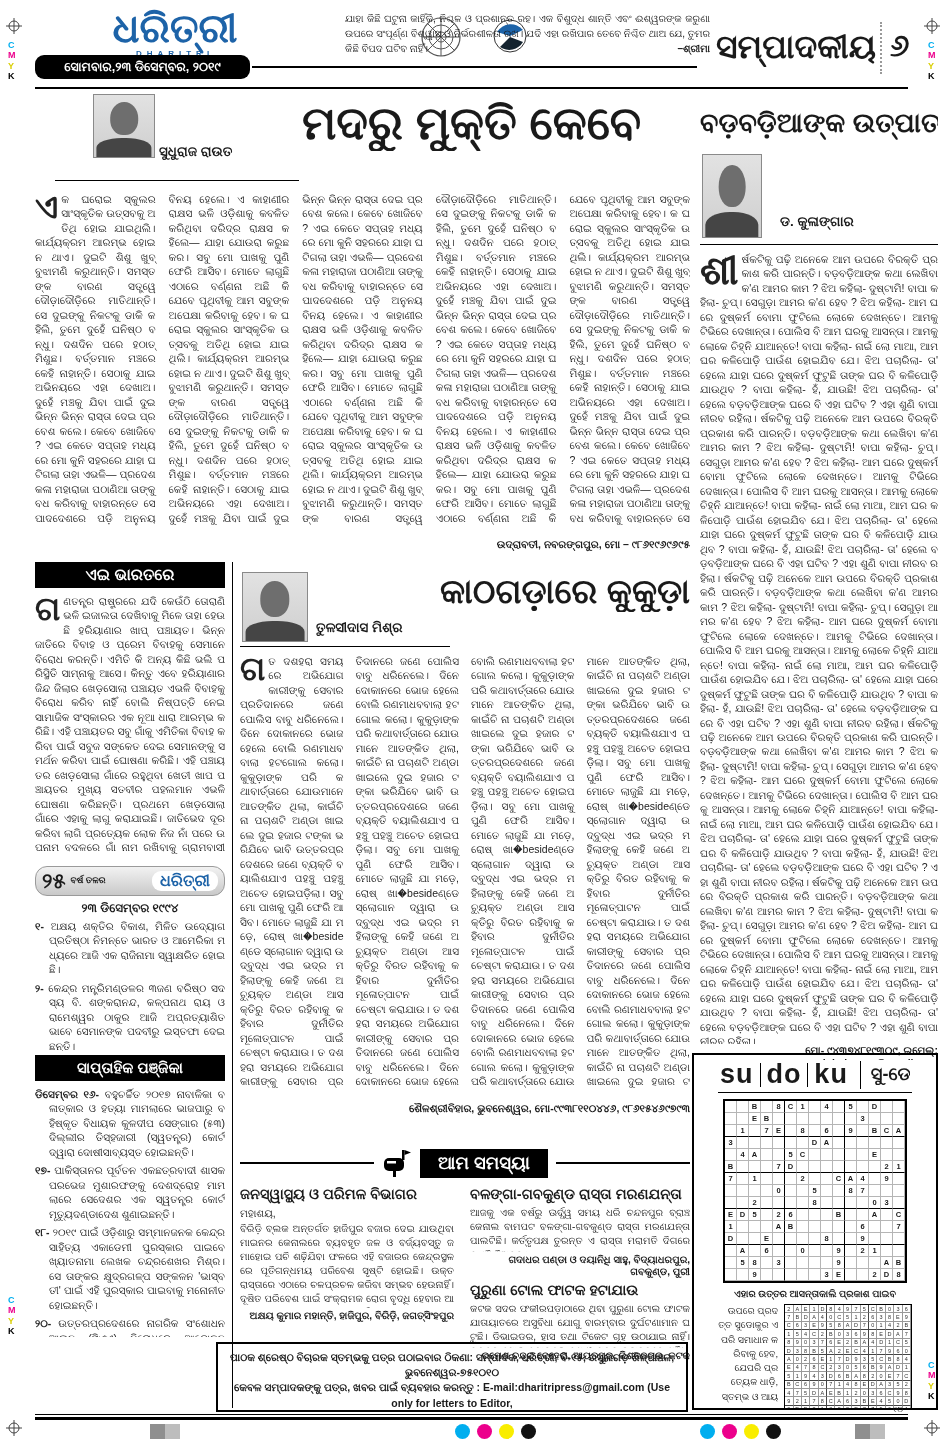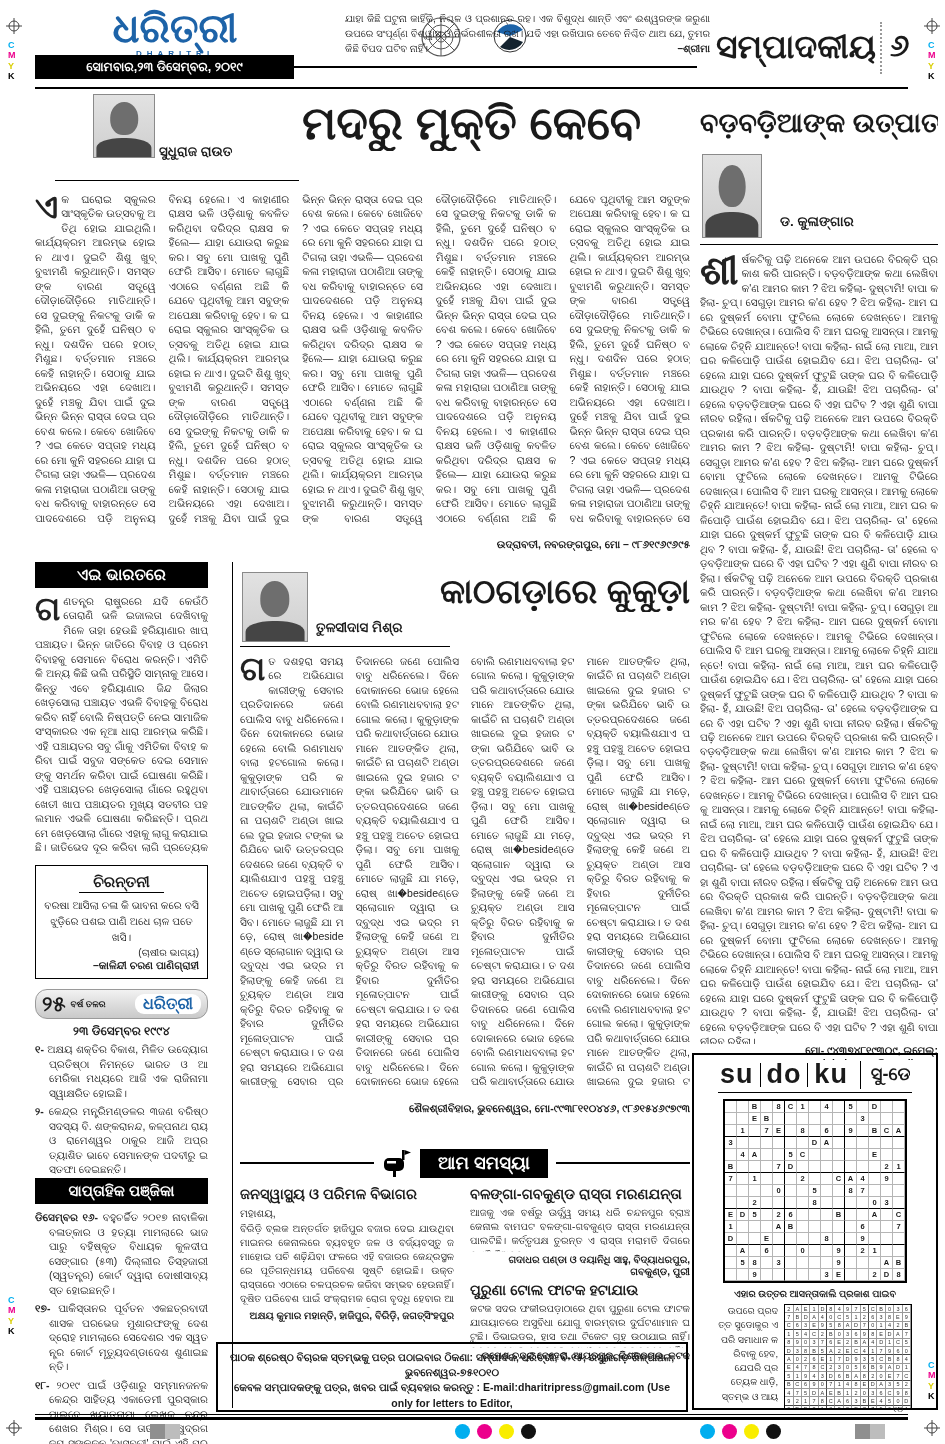--- a/index.html
+++ b/index.html
@@ -44,21 +44,21 @@
   .a-body { column-count:5; column-gap:13px; }
 
   
   .b-title { font-size:27px; font-weight:bold; text-align:center; white-space:nowrap; overflow:hidden; }
 
   
   .c-title { font-size:34px; font-weight:bold; text-align:right; white-space:nowrap; overflow:hidden; }
   .c-body { column-count:4; column-gap:12px; }
 
   
-  .left-rail { border-right:1px solid #000; padding-right:24px; }
+  .left-rail { border-right:1px solid #000; padding-right:7px; }
   .blackbar { background:#000; color:#fff; font-weight:bold; text-align:center;
               padding:4px 2px; overflow:hidden; white-space:nowrap; }
   .chira-box { border:1px solid #000; padding:7px 8px 6px; margin-top:9px; overflow:hidden; }
   .chira-title { text-align:center; font-weight:bold; font-size:15px; }
   .chira-title span { border-bottom:1px solid #000; padding:0 14px 2px; }
   .chira-line { text-align:center; font-size:10.5px; line-height:1.5; }
   .chira-src { text-align:right; font-size:10px; margin-top:2px; }
   .chira-attr { text-align:right; font-size:10.5px; font-weight:bold; }
   .y25-banner { margin-top:10px; background:linear-gradient(#f2f2f2,#c9c9c9);
                 border:1px solid #9a9a9a; border-radius:12px; height:30px;
@@ -178,21 +178,21 @@
         <line x1="0" y1="8" x2="16" y2="8" stroke="#444"></line>
         <line x1="8" y1="0" x2="8" y2="16" stroke="#444"></line>
       </svg>
   </div>
 
   <header>
     <div class="abs" style="left:95px;top:8px;width:160px;">
       <div class="logo-odia">ଧରିତ୍ରୀ</div>
       <div class="logo-latin">DHARITRI</div>
     </div>
-    <div class="abs datebar" style="left:35px;top:55px;width:259px;">ସୋମବାର,୨୩ ଡିସେମ୍ବର, ୨୦୧୯</div>
+    <div class="abs datebar" style="left:35px;top:55px;width:215px;border-radius:9px;">ସୋମବାର,୨୩ ଡିସେମ୍ବର, ୨୦୧୯</div>
     <div class="abs mid-rule" style="left:252px;top:66px;width:445px;"></div>
 
     <div class="abs" style="left:420px;top:16px;">
       <svg width="42" height="42" viewBox="0 0 42 42">
         <circle cx="21" cy="21" r="19" fill="none" stroke="#555" stroke-width="1.2"></circle>
         <circle cx="21" cy="21" r="12" fill="none" stroke="#555" stroke-width="1"></circle>
         <circle cx="21" cy="21" r="5" fill="none" stroke="#555" stroke-width="1"></circle>
         <g stroke="#555" stroke-width="1">
           <line x1="21" y1="2" x2="21" y2="40"></line>
             <line x1="2" y1="21" x2="40" y2="21"></line>
@@ -245,27 +245,20 @@
     </div>
     <div class="tail-line">ମୋ- ୯୪୩୭୪୮୧୯୩୦୯, ଇମେଲ୍: dr.kulangar@gmail.com</div>
   </section>
 
   <aside class="abs left-rail" style="left:35px;top:562px;width:198px;height:846px;">
     <div class="blackbar" style="font-size:16px;">ଏଇ ଭାରତରେ</div>
     <div class="body-text" style="height:262px;margin-top:6px;">
       <span class="dropcap">ଗ</span><span>ଣତନ୍ତ୍ର ରାଷ୍ଟ୍ରରେ ଯଦି କେଉଁଠି ତୋରାଣି ଭଳି ଇଜାଲତା ଦେଖିବାକୁ ମିଳେ ତାହା ହେଉଛି ହରିୟାଣାର ଖାପ୍ ପଞ୍ଚାୟତ। ଭିନ୍ନ ଜାତିରେ ବିବାହ ଓ ପ୍ରେମ ବିବାହକୁ ସେମାନେ ବିରୋଧ କରନ୍ତି। ଏମିତି କି ଅନ୍ୟ କିଛି ଭଲି ପରିସ୍ଥିତି ସାମ୍ନାକୁ ଆସେ। କିନ୍ତୁ ଏବେ ହରିୟାଣାର ଜିନ୍ଦ ଜିଲାର ଖେଡ଼ସୋଲା ପଞ୍ଚାୟତ ଏଭଳି ବିବାହକୁ ବିରୋଧ କରିବ ନାହିଁ ବୋଲି ନିଷ୍ପତ୍ତି ନେଇ ସାମାଜିକ ସଂସ୍କାରର ଏକ ନୂଆ ଧାରା ଆରମ୍ଭ କରିଛି। ଏହି ପଞ୍ଚାୟତର ସବୁ ଗାଁକୁ ଏମିତିକା ବିବାହ କରିବା ପାଇଁ ସବୁଜ ସଙ୍କେତ ଦେଇ ସେମାନଙ୍କୁ ସମର୍ଥନ କରିବା ପାଇଁ ଘୋଷଣା କରିଛି। ଏହି ପଞ୍ଚାୟତର ଖେଡ଼ସୋଲା ଗାଁରେ ରହୁଥିବା ଖେତୀ ଖାପ ପଞ୍ଚାୟତର ମୁଖ୍ୟ ସତବୀର ପହଲମାନ ଏଭଳି ଘୋଷଣା କରିଛନ୍ତି। ପ୍ରଥମେ ଖେଡ଼ସୋଲା ଗାଁରେ ଏହାକୁ ଲାଗୁ କରାଯାଇଛି। ଜାତିଭେଦ ଦୂର କରିବା ଲାଗି ପ୍ରତ୍ୟେକ ଲୋକ ନିଜ ନାଁ ପରେ ଉପନାମ ବଦଳରେ ଗାଁ ନାମ ରଖିବାକୁ ଗ୍ରାମବାସୀ ନିଷ୍ପତ୍ତି ନେଇଛନ୍ତି। ଖେତୀ ଖାପ ପଞ୍ଚାୟତ ଅଧୀନରେ ଥିବା ୨୪ଟି ଗାଁର ଲୋକମାନେ ଏବେ ପ୍ରେମ ବିବାହ ଓ ଭିନ୍ନ ଜାତିର ବିବାହକୁ ବିରୋଧ କରିବେ ନାହିଁ କି ବାହାଘର କରୁଥିବା ଲୋକମାନଙ୍କୁ ତଡ଼ିବାର କୌଣସି କାରଣ ନାହିଁ ବୋଲି ସରଦାର କହିଛନ୍ତି।</span>
     </div>
 
-    <div class="chira-box">
-      <div class="chira-title"><span>ଚିରନ୍ତନୀ</span></div>
-      <div class="chira-line" style="margin-top:7px;">ବରଷା ଆସିଲା ଚଳା କି ଭାବନା କରେ ବସି</div>
-      <div class="chira-line">ଝୁଡ଼ିରେ ପଶଇ ପାଣି ଅଧେ ଚାଳ ପତେ ଖସି।</div>
-      <div class="chira-src">(ଚାଷୀର ଭାଗ୍ୟ)</div>
-      <div class="chira-attr">–କାଳିନ୍ଦୀ ଚରଣ ପାଣିଗ୍ରାହୀ</div>
-    </div>
 
     <div class="y25-banner">
       <span class="y25-num">୨୫</span>
       <span class="y25-small">ବର୍ଷ ତଳର</span>
       <span class="y25-logo">ଧରିତ୍ରୀ</span>
     </div>
     <div class="y25-date">୨୩ ଡିସେମ୍ବର ୧୯୯୪</div>
     <div style="height:132px;overflow:hidden;">
         <div class="mt-item"><span class="mt-mark">୧- </span><span>ଅକ୍ଷୟ ଶକ୍ତିର ବିକାଶ, ମିଳିତ ଉଦ୍ୟୋଗ ପ୍ରତିଷ୍ଠା ନିମନ୍ତେ ଭାରତ ଓ ଆମେରିକା ମଧ୍ୟରେ ଆଜି ଏକ ରାଜିନାମା ସ୍ୱାକ୍ଷରିତ ହୋଇଛି।</span></div>
         <div class="mt-item"><span class="mt-mark">୨- </span><span>କେନ୍ଦ୍ର ମନ୍ତ୍ରିମଣ୍ଡଳର ୩ଜଣ ବରିଷ୍ଠ ସଦସ୍ୟ ବି. ଶଙ୍କରାନନ୍ଦ, କଳ୍ପନାଥ ରାୟ ଓ ରାମେଶ୍ୱର ଠାକୁର ଆଜି ଅପ୍ରତ୍ୟାଶିତ ଭାବେ ସେମାନଙ୍କ ପଦବୀରୁ ଇସ୍ତଫା ଦେଇଛନ୍ତି।</span></div>

